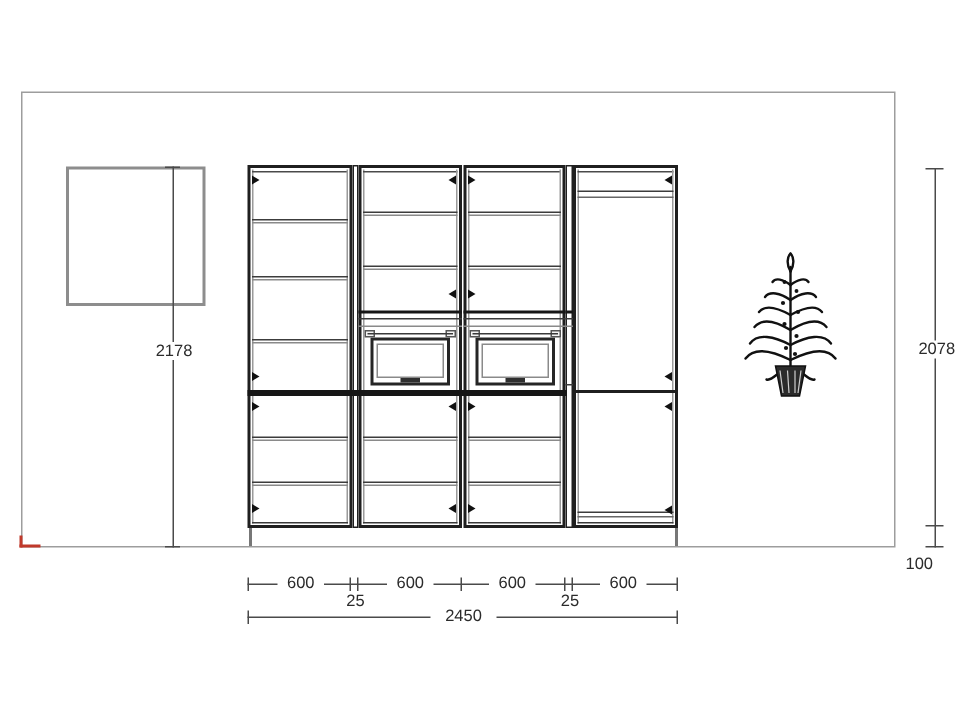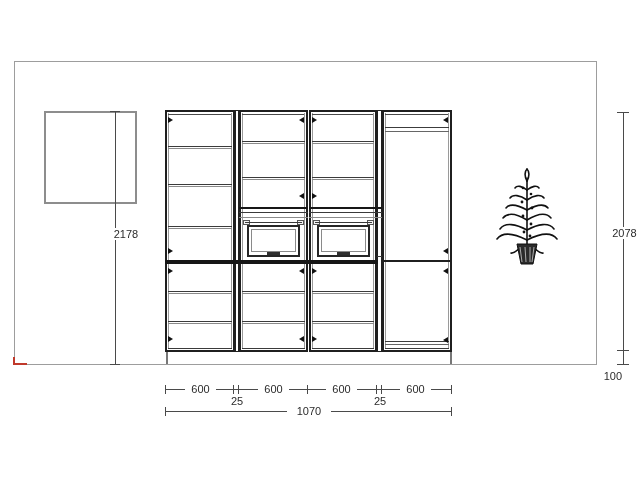--- a/index.html
+++ b/index.html
@@ -42,21 +42,21 @@
 
   <div class="abs wall" style="left:14px;top:61px;width:583px;height:304px;"></div>
   <div class="abs red" style="left:13px;top:363px;width:14px;height:2px;"></div>
   <div class="abs red" style="left:13px;top:357px;width:2px;height:8px;"></div>
 
   <div class="abs window" style="left:44px;top:111px;width:93px;height:93px;"></div>
 
   <div class="abs dim" style="left:115px;top:111px;width:1px;height:254px;"></div>
   <div class="abs dim" style="left:110px;top:111px;width:10px;height:1px;"></div>
   <div class="abs dim" style="left:110px;top:364px;width:10px;height:1px;"></div>
-  <div class="abs dimlabel" style="left:108px;top:228px;width:34px;">2178</div>
+  <div class="abs dimlabel" style="left:98px;top:228px;width:34px;">2178</div>
 
   <div class="abs dim" style="left:623px;top:112px;width:1px;height:253px;"></div>
   <div class="abs dim" style="left:617px;top:112px;width:12px;height:1px;"></div>
   <div class="abs dim" style="left:617px;top:350px;width:12px;height:1px;"></div>
   <div class="abs dim" style="left:617px;top:364px;width:12px;height:1px;"></div>
   <div class="abs dimlabel" style="left:606px;top:227px;width:35px;">2078</div>
   <div class="abs dimlabel nobg" style="left:598px;top:346px;width:23px;text-align:right;">100</div>
 
   <div class="abs unit" style="left:165px;width:70px;">
       <div class="topline"></div>
@@ -190,15 +190,15 @@
   <div class="abs dimlabel" style="left:185px;top:383px;width:29px;">600</div>
   <div class="abs dimlabel nobg" style="left:227px;top:371px;width:18px;">25</div>
   <div class="abs dimlabel" style="left:258px;top:383px;width:29px;">600</div>
   <div class="abs dimlabel" style="left:326px;top:383px;width:29px;">600</div>
   <div class="abs dimlabel nobg" style="left:370px;top:371px;width:18px;">25</div>
   <div class="abs dimlabel" style="left:400px;top:383px;width:29px;">600</div>
 
   <div class="abs dim" style="left:165px;top:411px;width:287px;height:1px;"></div>
   <div class="abs dim" style="left:165px;top:407px;width:1px;height:9px;"></div>
   <div class="abs dim" style="left:451px;top:407px;width:1px;height:9px;"></div>
-  <div class="abs dimlabel" style="left:287px;top:405px;width:42px;">1070</div>
+  <div class="abs dimlabel" style="left:287px;top:405px;width:42px;">2450</div>
 
 </div>
 
 </body></html>

